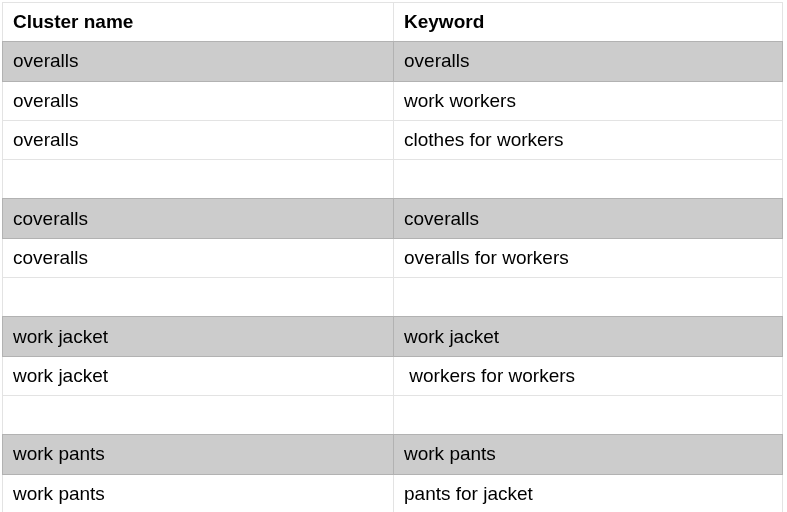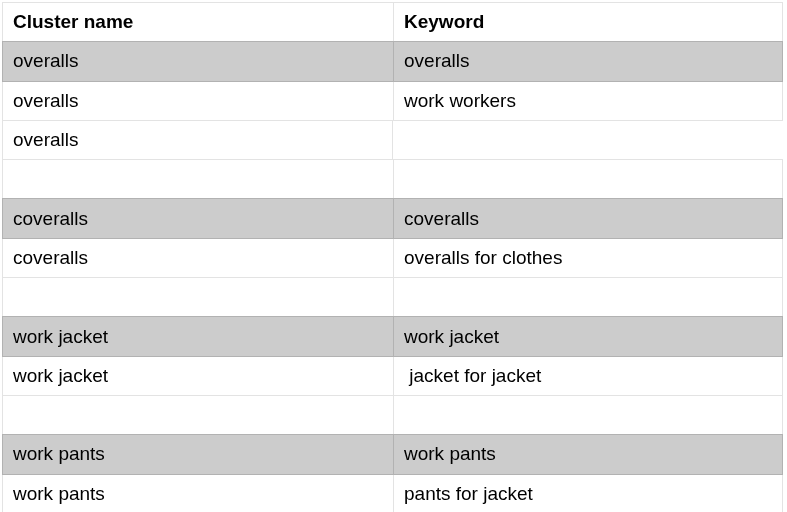--- a/index.html
+++ b/index.html
@@ -70,50 +70,51 @@
     <div class="cell col-keyword">overalls</div>
   </div>
 
   <div class="row">
     <div class="cell col-cluster">overalls</div>
     <div class="cell col-keyword">work workers</div>
   </div>
 
   <div class="row">
     <div class="cell col-cluster">overalls</div>
+    <div class="cell col-keyword">clothes for workers</div>
   </div>
 
   <div class="row pre-hl">
     <div class="cell col-cluster"></div>
     <div class="cell col-keyword"></div>
   </div>
 
   <div class="row hl">
     <div class="cell col-cluster">coveralls</div>
     <div class="cell col-keyword">coveralls</div>
   </div>
 
   <div class="row">
     <div class="cell col-cluster">coveralls</div>
-    <div class="cell col-keyword">overalls for clothes</div>
+    <div class="cell col-keyword">overalls for workers</div>
   </div>
 
   <div class="row pre-hl">
     <div class="cell col-cluster"></div>
     <div class="cell col-keyword"></div>
   </div>
 
   <div class="row hl">
     <div class="cell col-cluster">work jacket</div>
     <div class="cell col-keyword">work jacket</div>
   </div>
 
   <div class="row">
     <div class="cell col-cluster">work jacket</div>
-    <div class="cell col-keyword"> jacket for jacket</div>
+    <div class="cell col-keyword"> workers for workers</div>
   </div>
 
   <div class="row pre-hl">
     <div class="cell col-cluster"></div>
     <div class="cell col-keyword"></div>
   </div>
 
   <div class="row hl">
     <div class="cell col-cluster">work pants</div>
     <div class="cell col-keyword">work pants</div>

